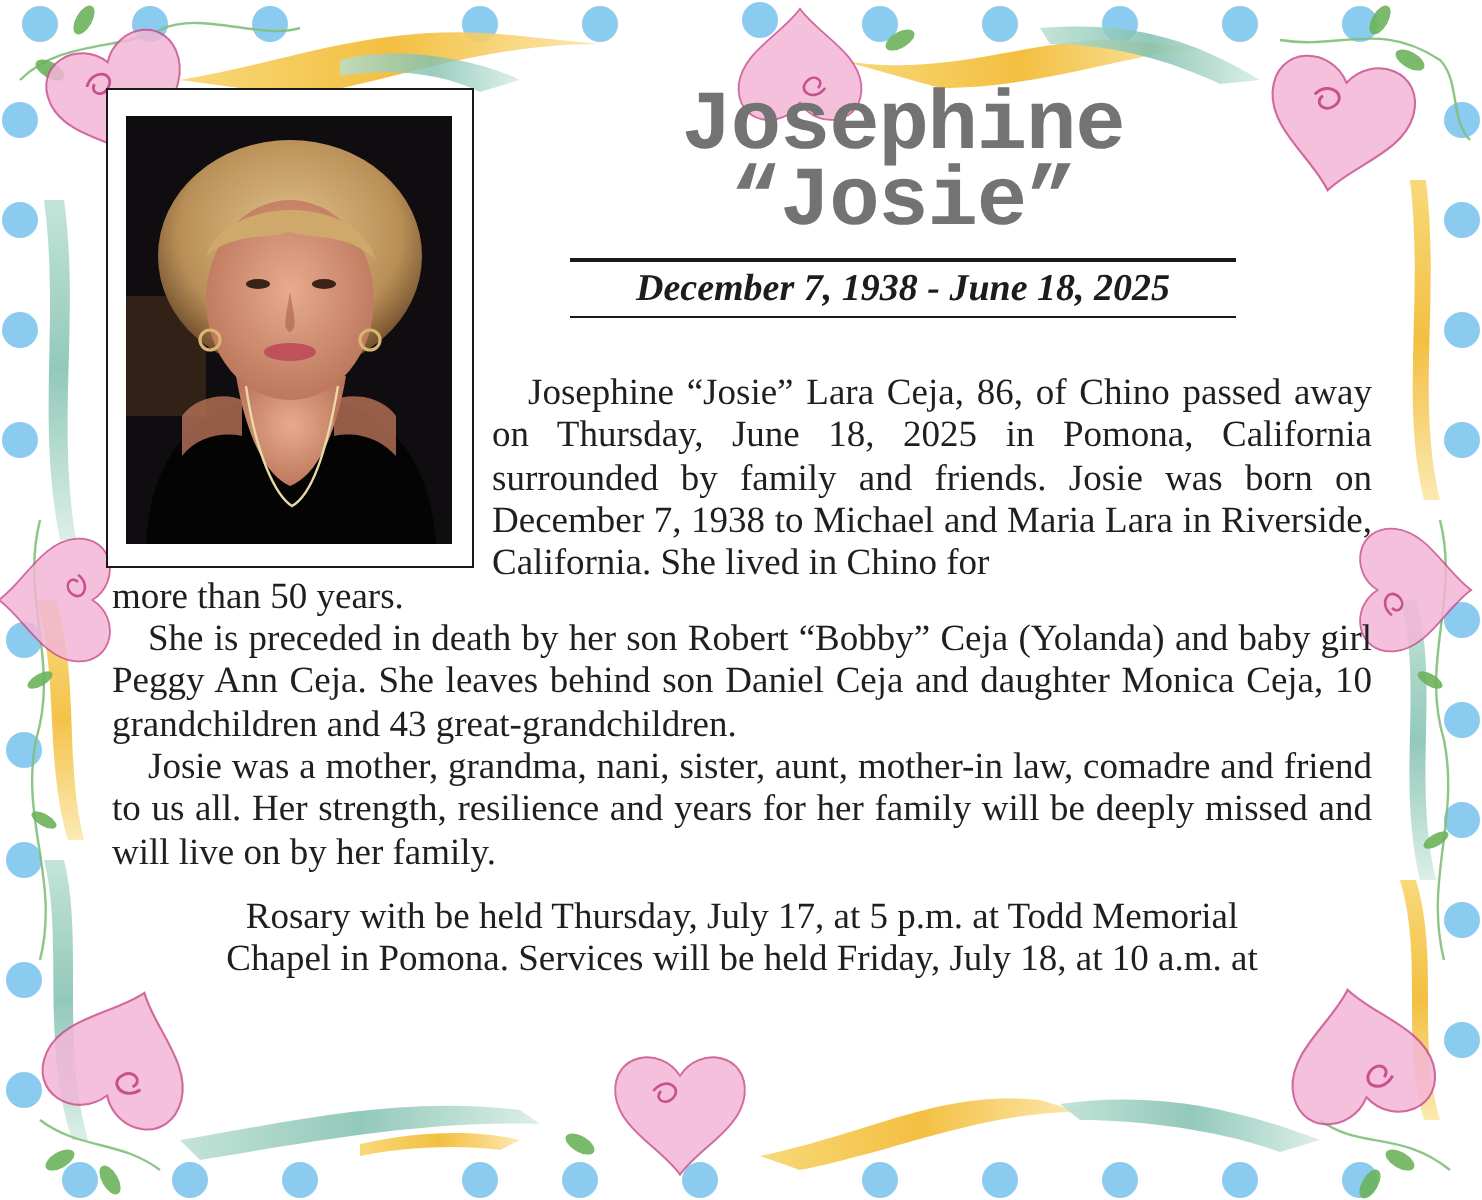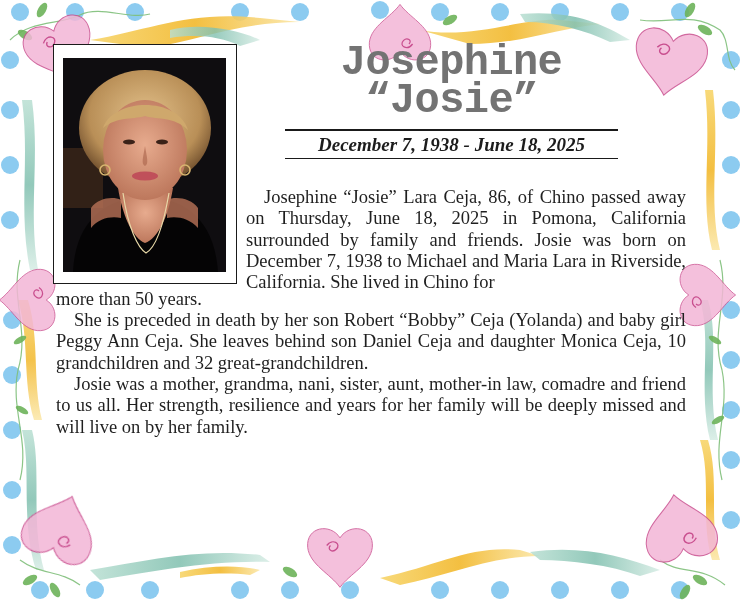--- a/index.html
+++ b/index.html
@@ -226,17 +226,19 @@
 
 <div class="title">
   <div>Josephine “Josie”</div>
 </div>
 <div class="rule-top"></div>
 <div class="dates">December 7, 1938 - June 18, 2025</div>
 <div class="rule-bottom"></div>
 
 <div class="body-text para1"><span class="indent"></span><span>Josephine “Josie” Lara Ceja, 86, of Chino passed away on Thursday, June 18, 2025 in Pomona, California surrounded by family and friends. Josie was born on December 7, 1938 to Michael and Maria Lara in Riverside, California. She lived in Chino for</span></div>
 <div class="body-text para1-cont">more than 50 years.</div>
-<div class="body-text para2"><span class="indent"></span><span>She is preceded in death by her son Robert “Bobby” Ceja (Yolanda) and baby girl Peggy Ann Ceja. She leaves behind son Daniel Ceja and daughter Monica Ceja, 10 grandchildren and 32 great-grandchildren.</span></div>
+<div class="body-text para2"><span class="indent"></span><span>She is preceded in death by her son Robert “Bobby” Ceja (Yolanda) and baby girl Peggy Ann Ceja. She leaves behind son Daniel Ceja and daughter Monica Ceja, 10 grandchildren and 43 great-grandchildren.</span></div>
 <div class="body-text para3"><span class="indent"></span><span>Josie was a mother, grandma, nani, sister, aunt, mother-in law, comadre and friend to us all. Her strength, resilience and years for her family will be deeply missed and will live on by her family.</span></div>
 
 <div class="body-text services">
+  <div>Rosary with be held Thursday, July 17, at 5 p.m. at Todd Memorial</div>
+  <div>Chapel in Pomona. Services will be held Friday, July 18, at 10 a.m. at</div>
 </div>
 
 </body></html>

